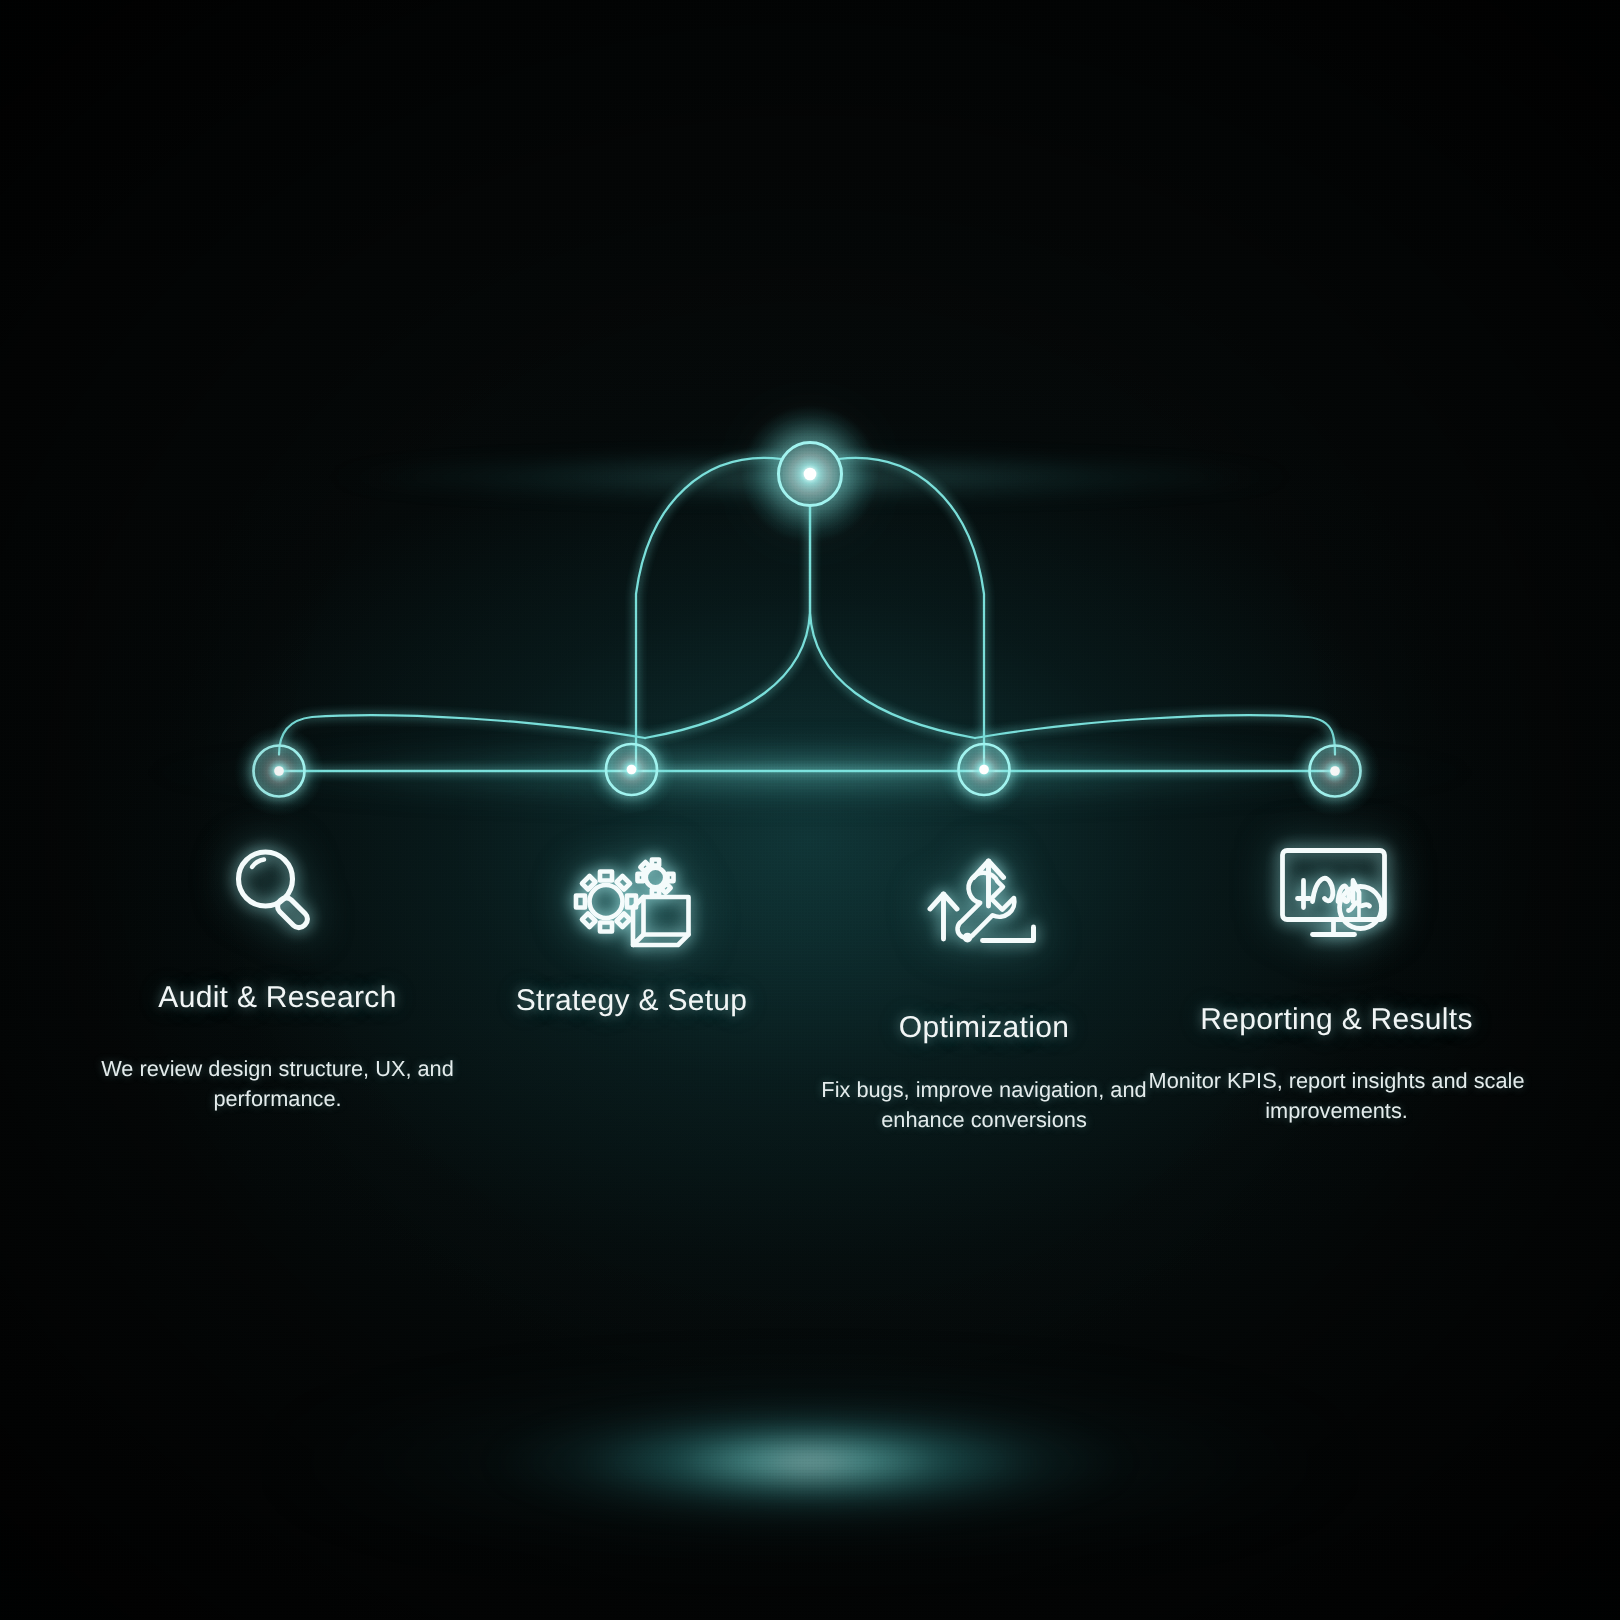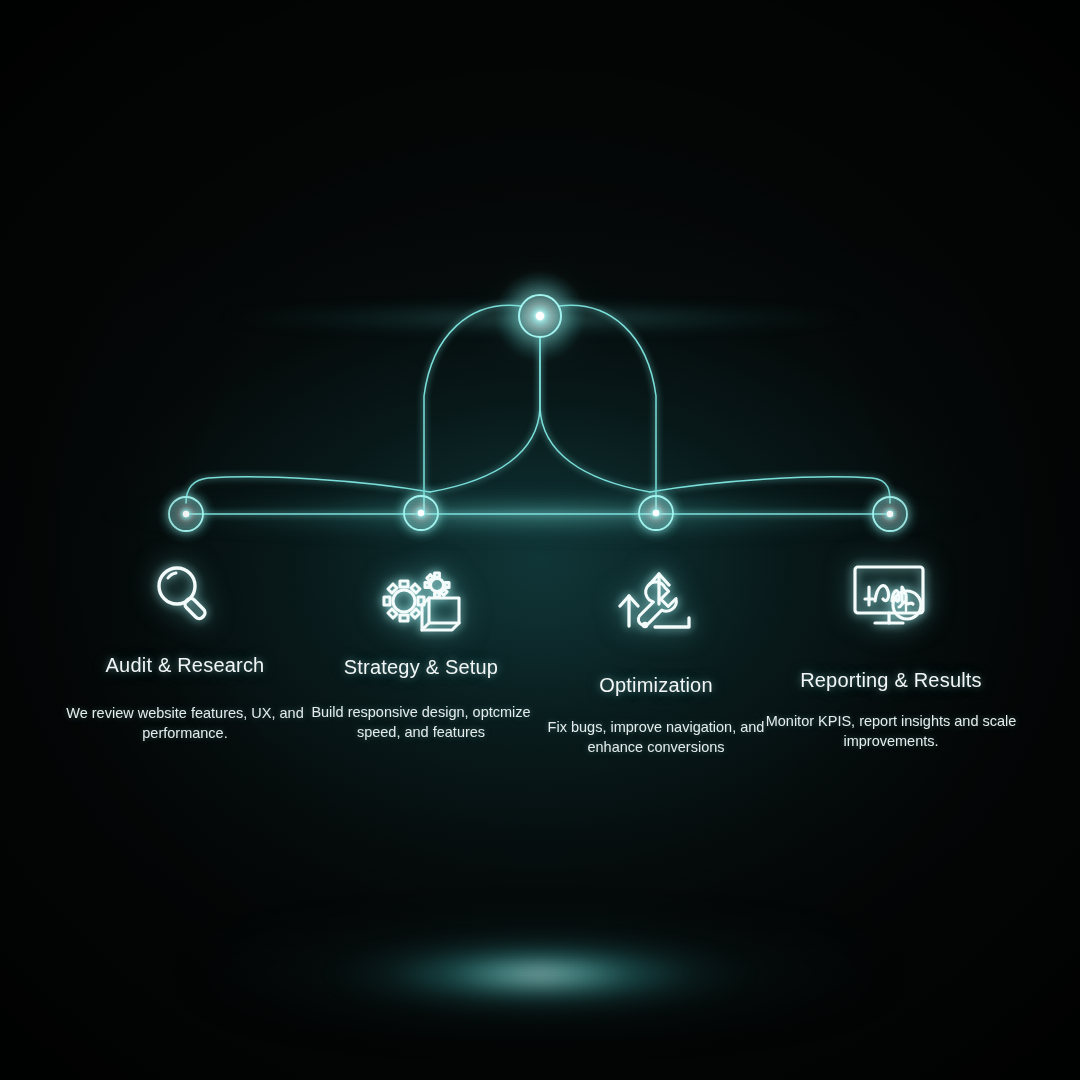--- a/index.html
+++ b/index.html
@@ -189,21 +189,21 @@
 
     <div class="card" id="c1">
       <div class="icon-wrap">
         <svg width="78" height="78" viewBox="0 0 78 78" fill="none" stroke="#f4fbfb" stroke-width="3.4" stroke-linecap="round" stroke-linejoin="round">
           <circle cx="31" cy="30" r="18"></circle>
           <path d="M22 22 a12 12 0 0 1 8 -5" stroke-width="3"></path>
           <rect x="43.5" y="41" width="11" height="23" rx="5" transform="rotate(-45 49 52.5)"></rect>
         </svg>
       </div>
       <div class="title">Audit &amp; Research</div>
-      <div class="desc">We review website features, UX, and performance.</div>
+      <div class="desc">We review design structure, UX, and performance.</div>
     </div>
 
     <div class="card" id="c2">
       <div class="icon-wrap">
         <svg width="92" height="76" viewBox="0 0 92 76" fill="none" stroke="#f4fbfb" stroke-width="3.1" stroke-linecap="round" stroke-linejoin="round">
 
           <circle cx="29" cy="36" r="11"></circle>
           <path d="M29 16 l4 0 0 6 -8 0 0 -6 4 0 Z"></path>
           <path d="M29 56 l4 0 0 -6 -8 0 0 6 4 0 Z"></path>
           <path d="M9 36 l0 4 6 0 0 -8 -6 0 0 4 Z"></path>
@@ -220,21 +220,20 @@
           <path d="M74 20 l0 2.4 -4 0 0 -4.8 4 0 0 2.4 Z"></path>
           <path d="M53.5 11.5 l1.8 -1.8 2.8 2.8 -3.4 3.4 -2.8 -2.8 1.6 -1.6 Z"></path>
           <path d="M70.5 28.5 l-1.8 1.8 -2.8 -2.8 3.4 -3.4 2.8 2.8 -1.6 1.6 Z"></path>
 
           <path d="M54 33 l30 0 0 25 -30 0 Z"></path>
           <path d="M54 33 l-7 7 0 25 7 -7"></path>
           <path d="M47 65 l30 0 7 -7"></path>
         </svg>
       </div>
       <div class="title">Strategy &amp; Setup</div>
-      <div class="desc">Build responsive design, optcmize speed, and features</div>
     </div>
 
     <div class="card" id="c3">
       <div class="icon-wrap">
         <svg width="86" height="78" viewBox="0 0 86 78" fill="none" stroke="#f4fbfb" stroke-width="3.3" stroke-linecap="round" stroke-linejoin="round">
 
           <path d="M46 10 L46 40"></path>
           <path d="M36 21 L46 10 L56 21"></path>
 
           <path d="M16 32 L16 62"></path>

